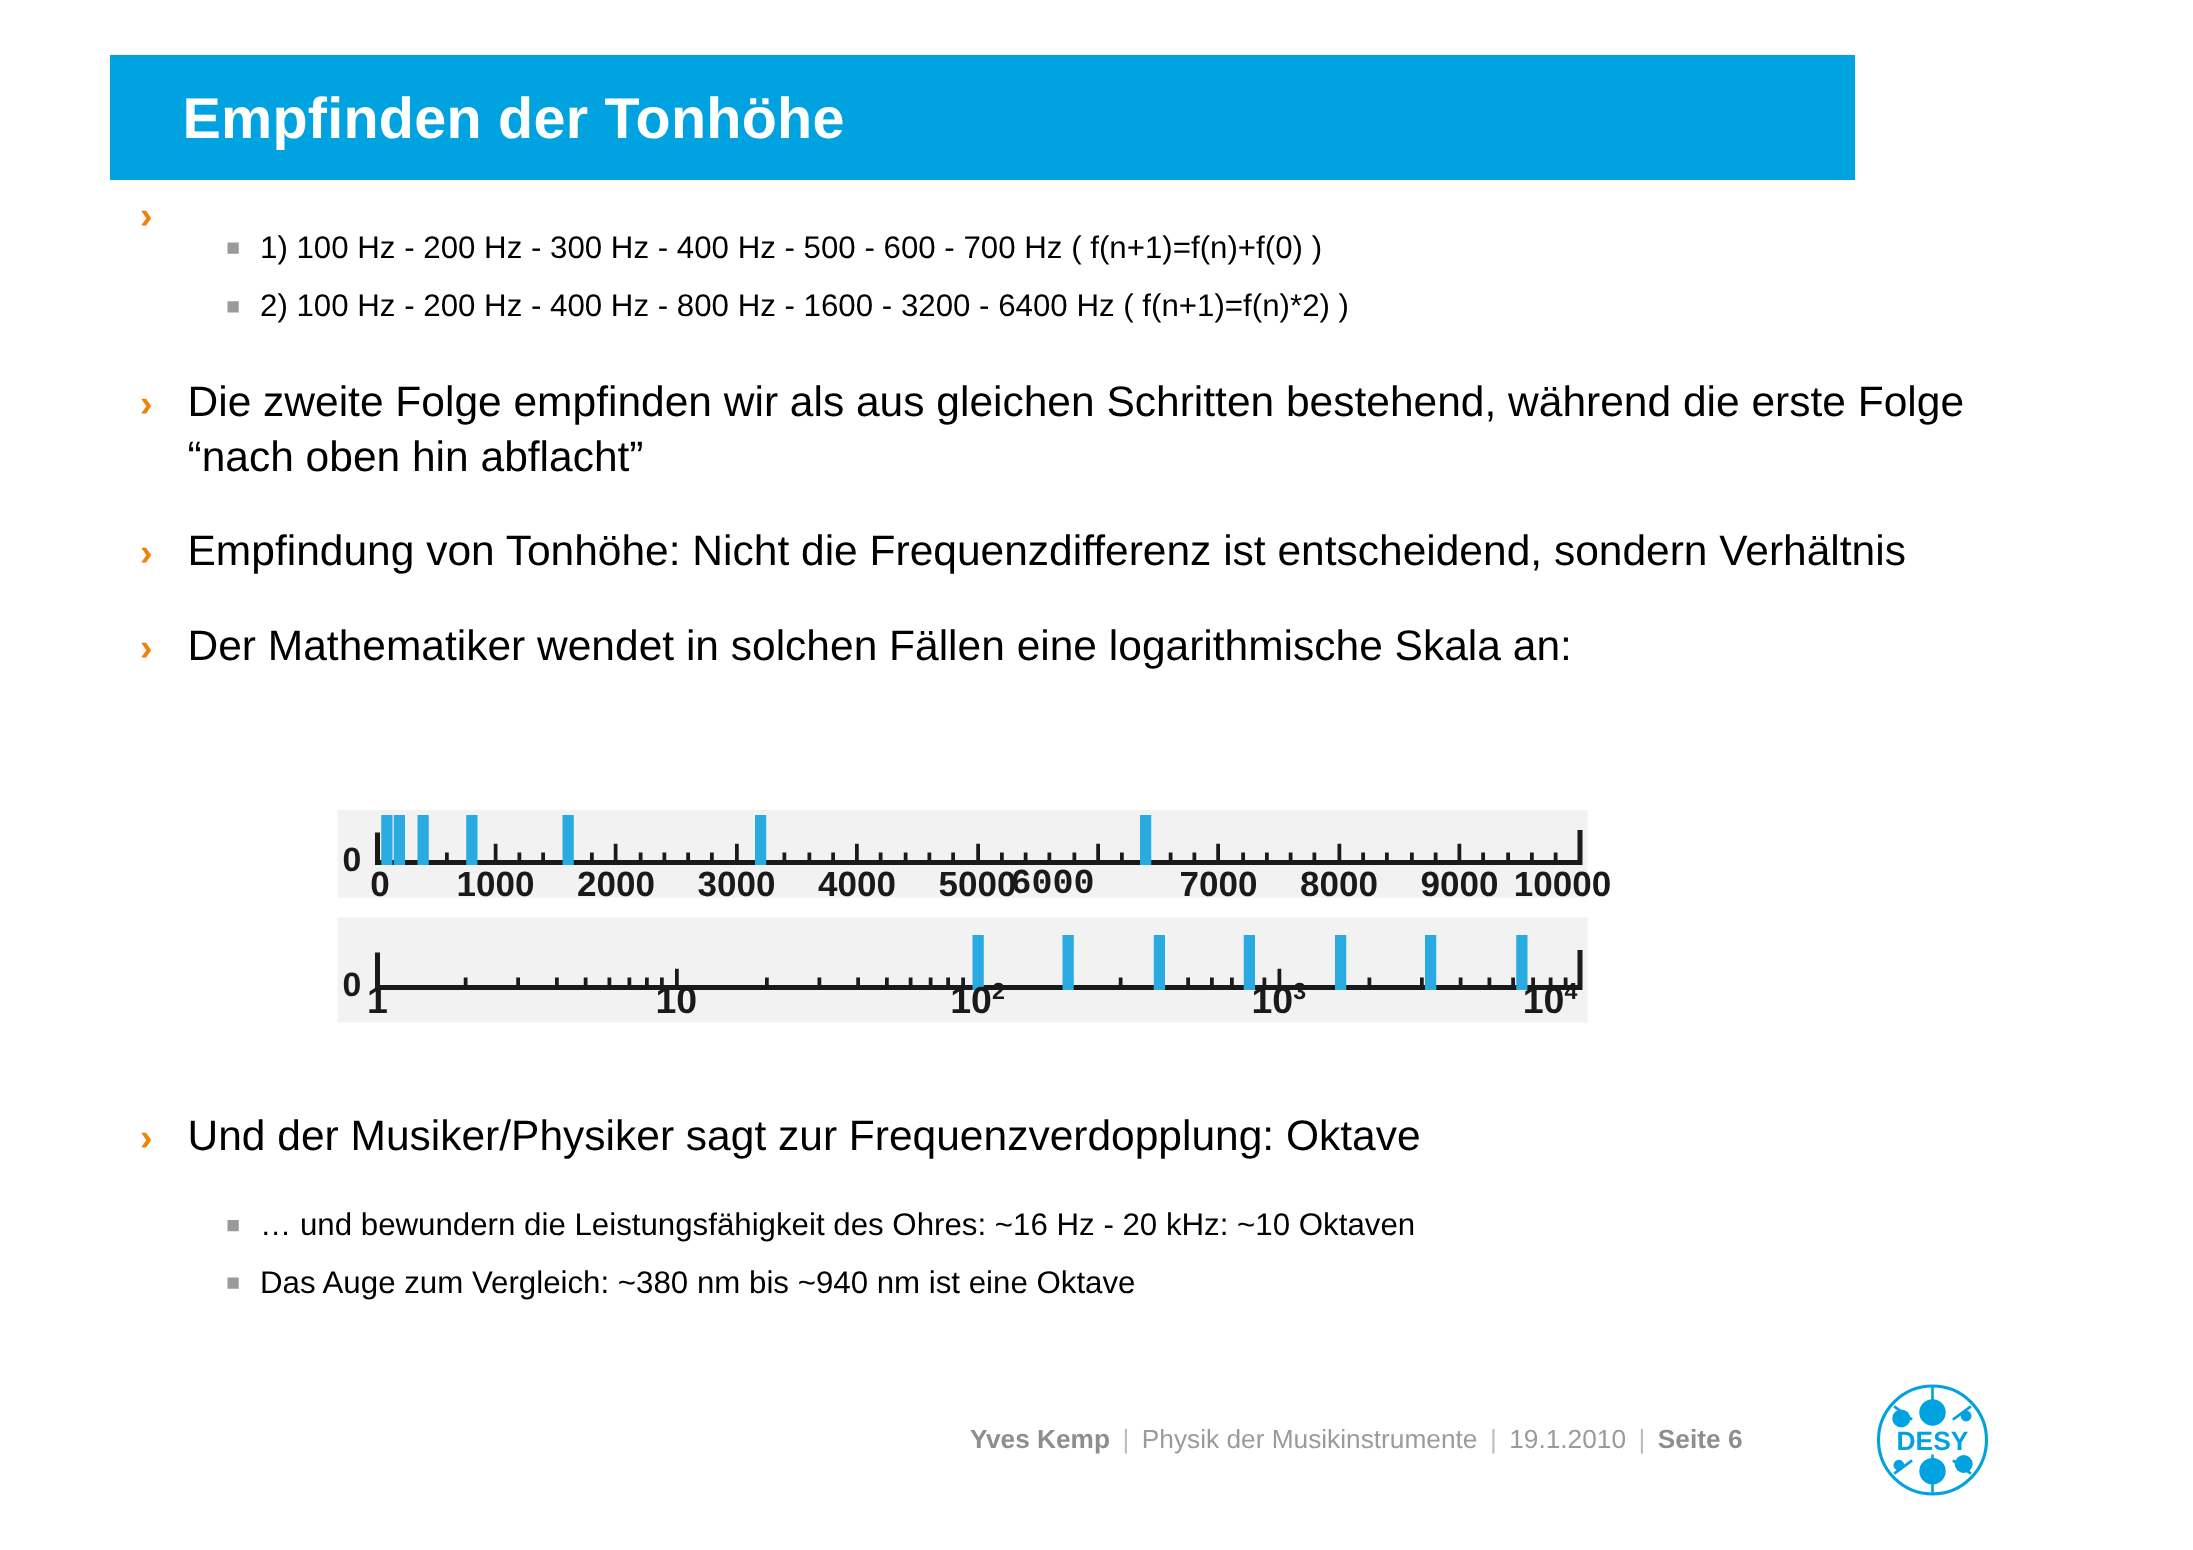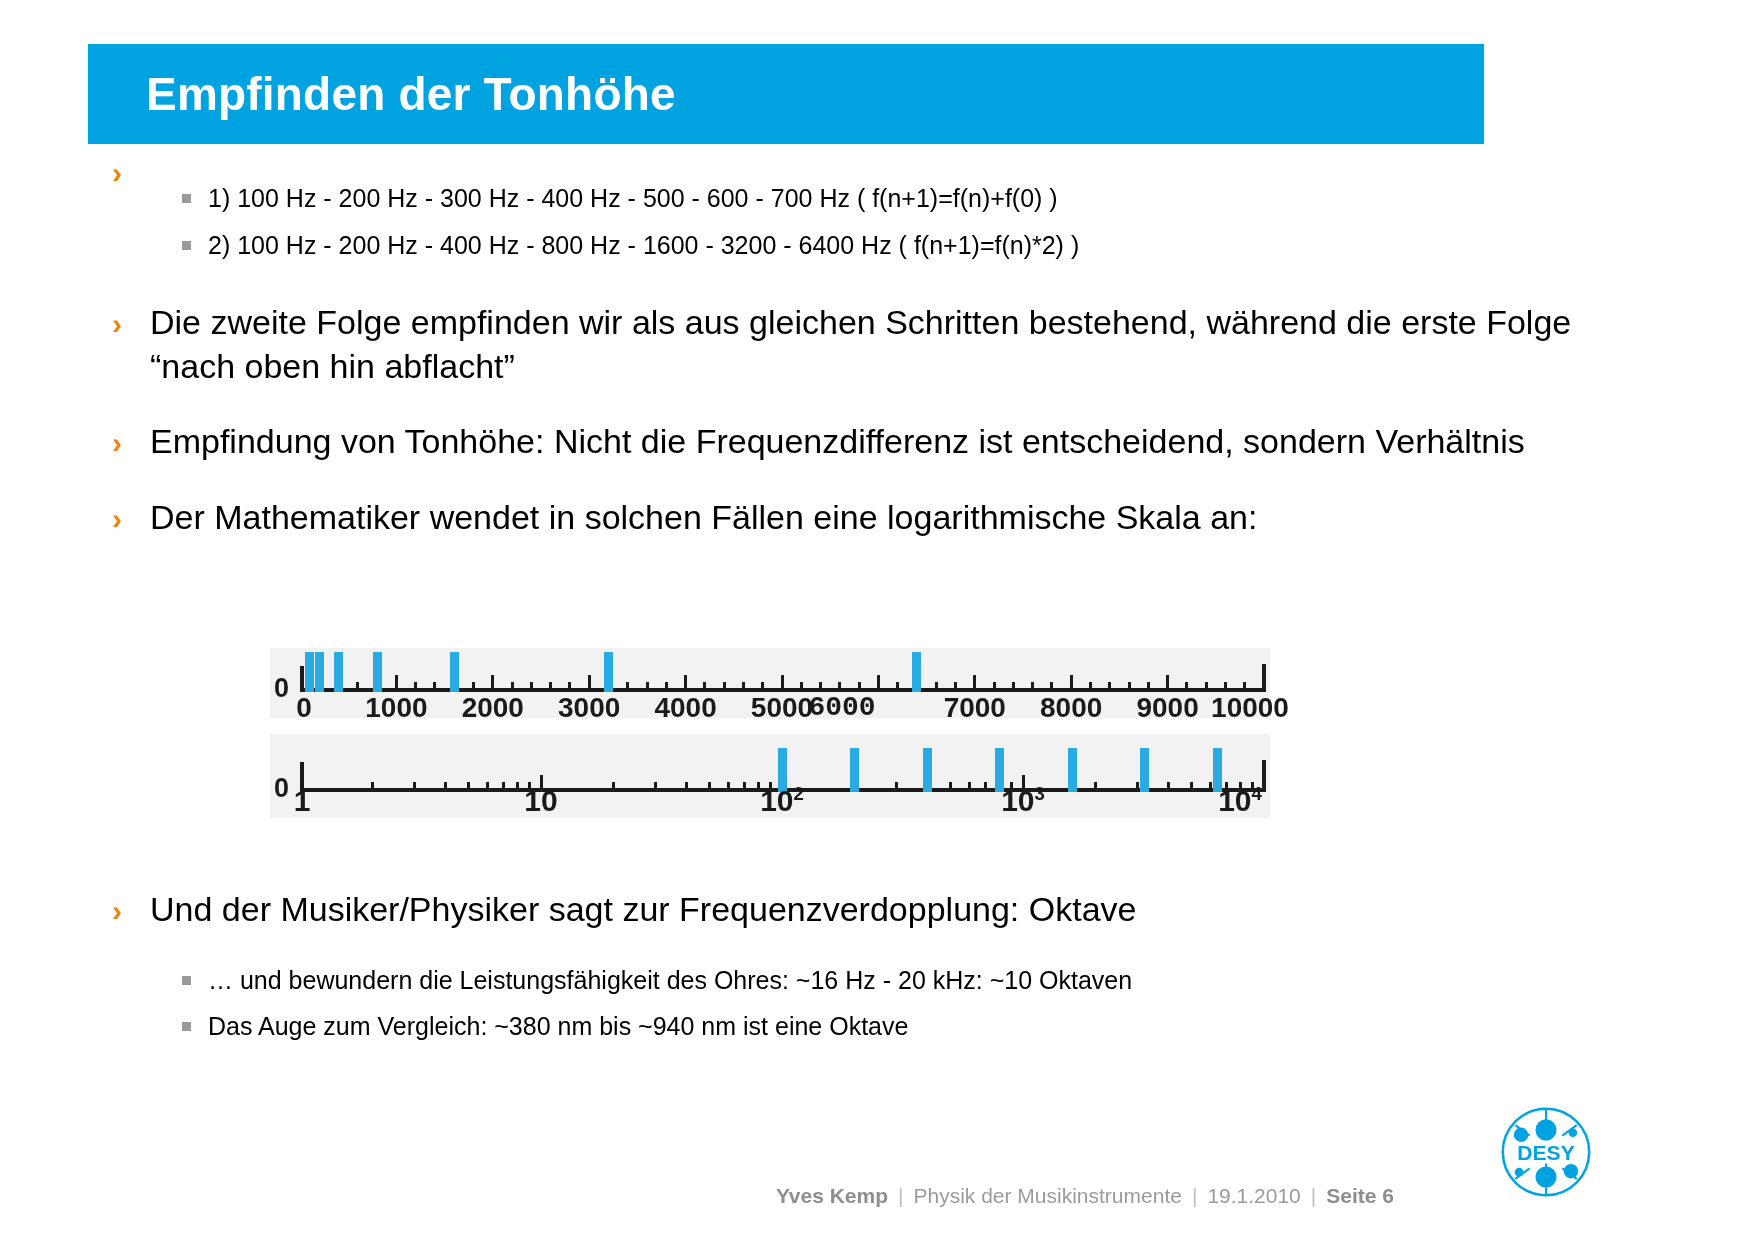--- a/index.html
+++ b/index.html
@@ -163,21 +163,20 @@
     width: 1754px;
     height: 60px;
   }
   .footer-text {
     position: absolute;
     right: 360px;
     top: 18px;
     font-size: 21px;
     color: #9b9b9b;
     white-space: nowrap;
-    margin-top: 44px;
   }
   .footer-text .strong { font-weight: bold; color: #8e8e8e; }
   .footer-text .sep { padding: 0 10px; color: #bdbdbd; }
 
   .desy-logo {
     position: absolute;
     right: 160px;
     top: -18px;
     width: 96px;
     height: 96px;

